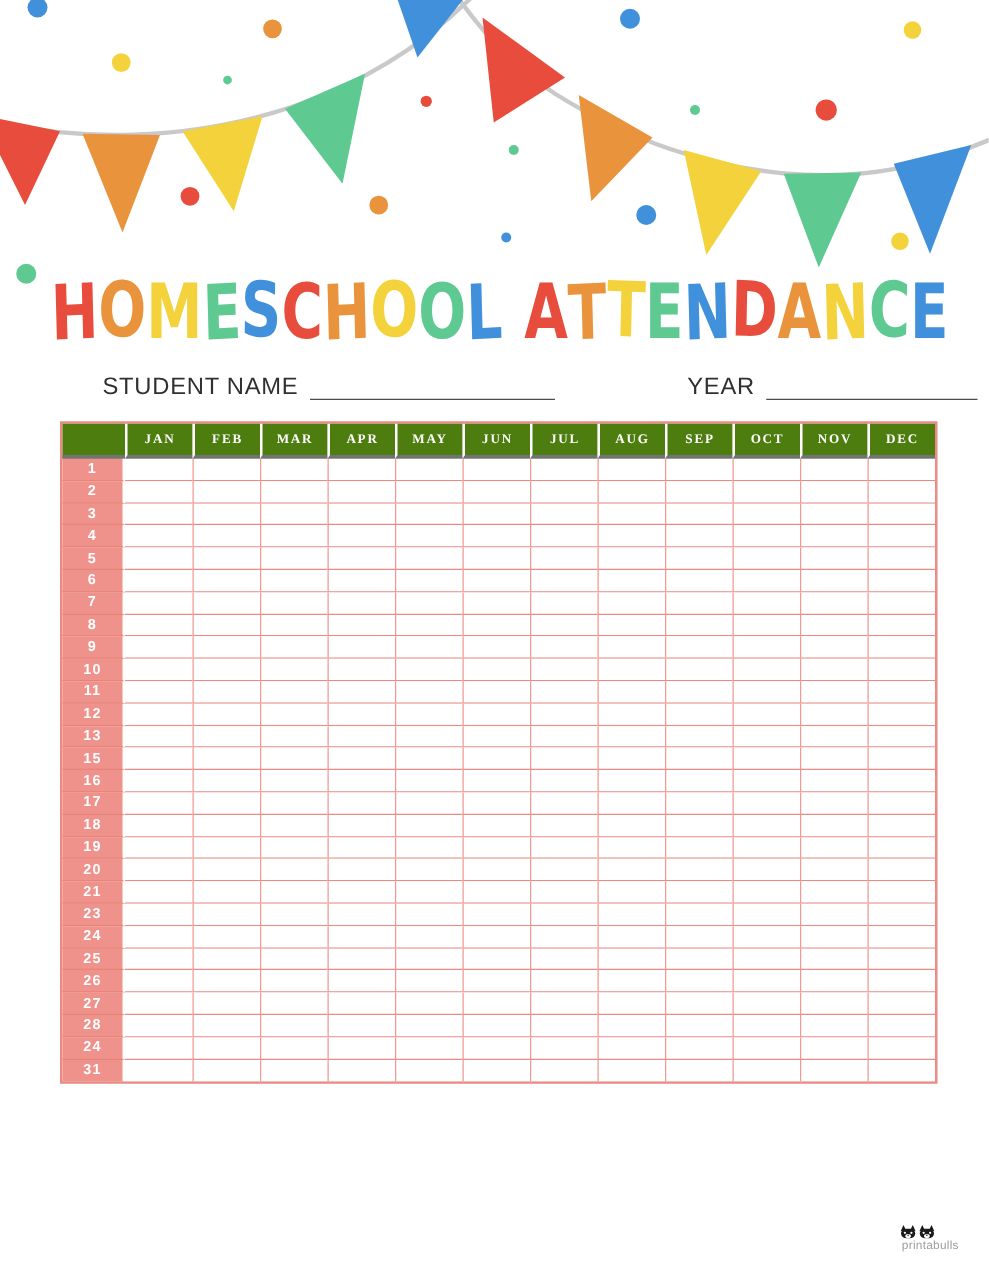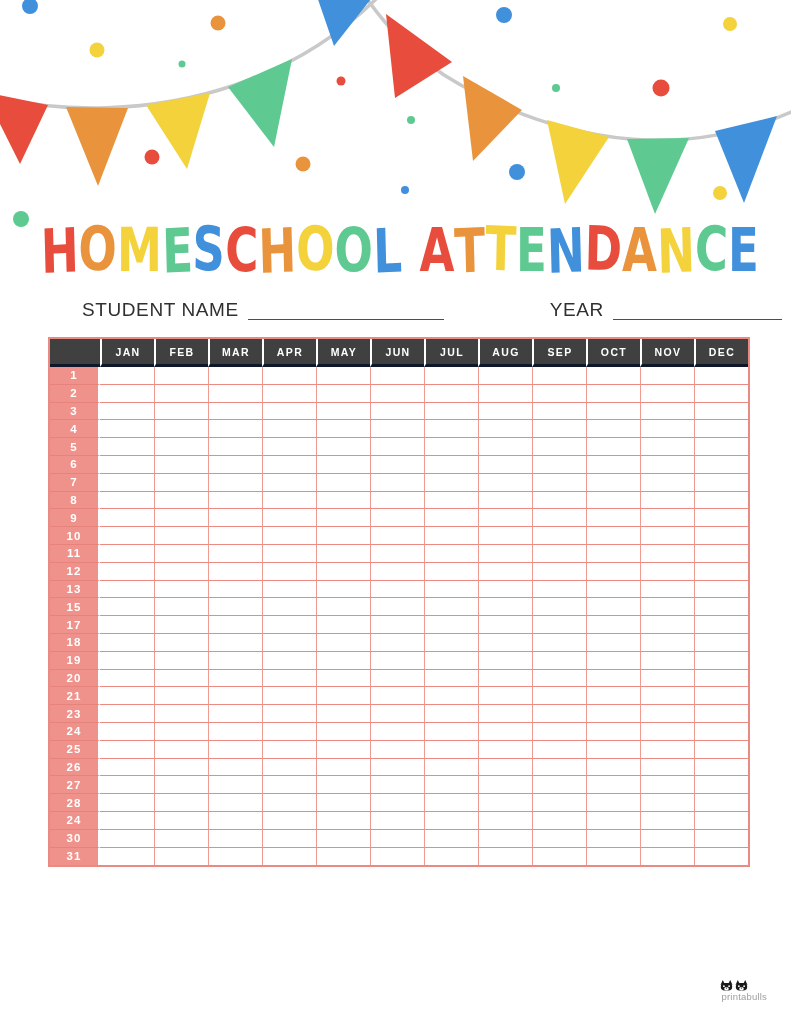--- a/index.html
+++ b/index.html
@@ -23,22 +23,22 @@
   .field-line{border-bottom:1.8px solid #4d4d4d;height:16px;}
   .line-student{width:196px;margin-left:9px;}
   .fields-gap{width:106px;}
   .line-year{flex:1;margin-left:9px;}
 
   
   .table-wrap{position:absolute;left:48px;top:337px;width:702px;box-sizing:border-box;
               border:2px solid #ea8a82;background:#fff;}
   table.att{border-collapse:separate;border-spacing:0;table-layout:fixed;width:698px;}
   table.att th,table.att td{box-sizing:border-box;padding:0;margin:0;}
-  table.att thead th{background:#404040;color:#fff;font-size:10.5px;font-weight:700;
-                     letter-spacing:1.4px;height:28px;border-bottom:3px solid #0f172a;text-align:center;}
+  table.att thead th{background:#4d7c0f;color:#fff;font-size:10.5px;font-weight:700;
+                     letter-spacing:1.4px;height:28px;border-bottom:3px solid #737373;text-align:center;font-family:Liberation Serif, serif;}
   table.att thead th + th{border-left:2.5px solid #fff;}
   table.att tbody th.day{background:#ef928b;color:#fff;font-size:11.5px;font-weight:700;
                          letter-spacing:1px;height:17.8px;border-bottom:1.8px solid #e6837b;
                          border-right:2px solid #fff;text-align:center;}
   table.att tbody td{background:#fff;height:17.8px;border-bottom:1.8px solid #ea8a82;}
   table.att tbody td + td{border-left:1.5px solid #f09a92;}
   table.att tbody tr:last-child td,
   table.att tbody tr:last-child th.day{border-bottom:none;}
 
   
@@ -326,20 +326,35 @@
             <td></td>
             <td></td>
             <td></td>
             <td></td>
             <td></td>
             <td></td>
             <td></td>
             <td></td>
           </tr>
           <tr>
+            <th class="day">16</th>
+            <td></td>
+            <td></td>
+            <td></td>
+            <td></td>
+            <td></td>
+            <td></td>
+            <td></td>
+            <td></td>
+            <td></td>
+            <td></td>
+            <td></td>
+            <td></td>
+          </tr>
+          <tr>
             <th class="day">17</th>
             <td></td>
             <td></td>
             <td></td>
             <td></td>
             <td></td>
             <td></td>
             <td></td>
             <td></td>
             <td></td>
@@ -492,35 +507,20 @@
             <td></td>
             <td></td>
             <td></td>
             <td></td>
             <td></td>
             <td></td>
             <td></td>
           </tr>
           <tr>
             <th class="day">24</th>
-            <td></td>
-            <td></td>
-            <td></td>
-            <td></td>
-            <td></td>
-            <td></td>
-            <td></td>
-            <td></td>
-            <td></td>
-            <td></td>
-            <td></td>
-            <td></td>
-          </tr>
-          <tr>
-            <th class="day">30</th>
             <td></td>
             <td></td>
             <td></td>
             <td></td>
             <td></td>
             <td></td>
             <td></td>
             <td></td>
             <td></td>
             <td></td>

